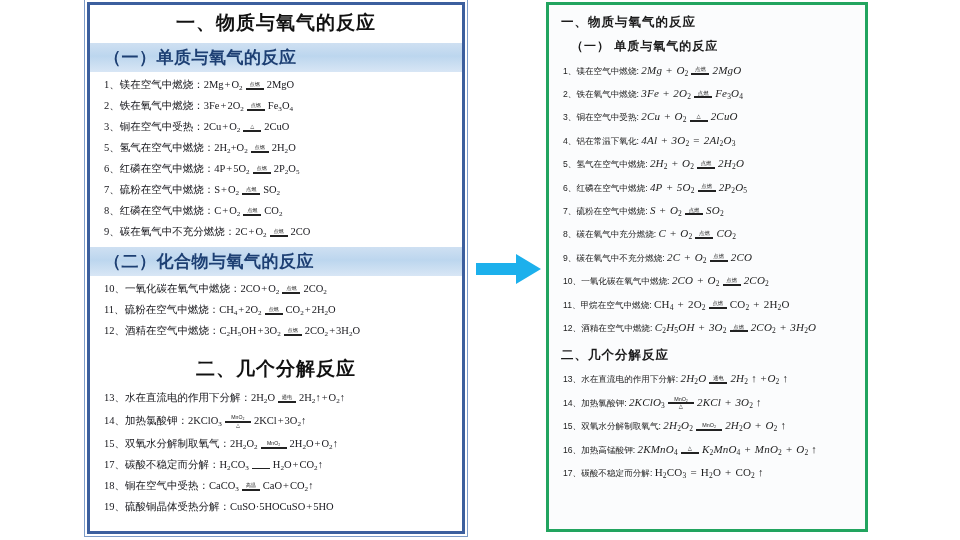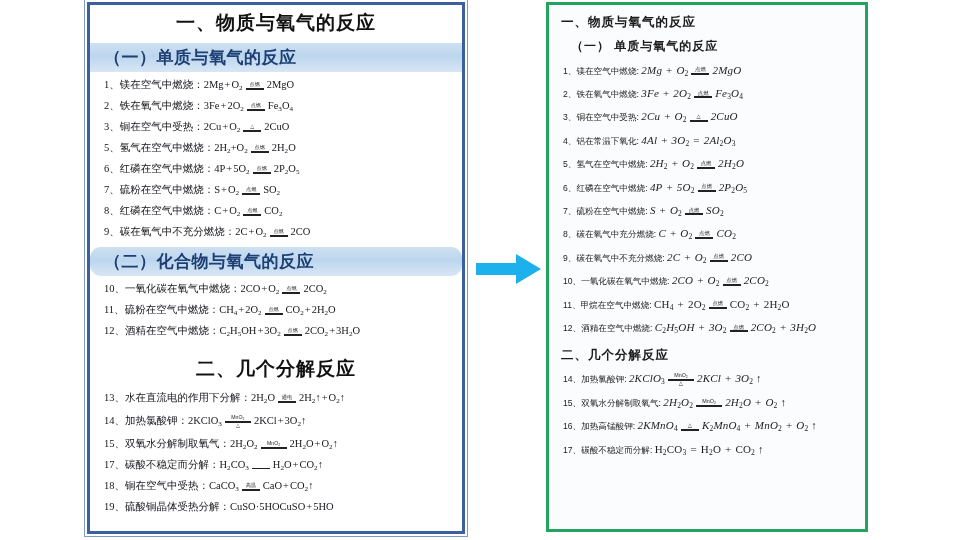--- a/index.html
+++ b/index.html
@@ -159,21 +159,21 @@
       <div class="l-item">
         <span class="lnum">7、</span><span>硫粉在空气中燃烧：</span>S<span class="op">+</span>O<sub>2</sub><span class="cond"><span class="lbl">点燃</span><span class="rule"></span></span>SO<sub>2</sub>
       </div>
       <div class="l-item">
         <span class="lnum">8、</span><span>红磷在空气中燃烧：</span>C<span class="op">+</span>O<sub>2</sub><span class="cond"><span class="lbl">点燃</span><span class="rule"></span></span>CO<sub>2</sub>
       </div>
       <div class="l-item">
         <span class="lnum">9、</span><span>碳在氧气中不充分燃烧：</span>2C<span class="op">+</span>O<sub>2</sub><span class="cond"><span class="lbl">点燃</span><span class="rule"></span></span>2CO
       </div>
 
-      <div class="l-band" style="margin-top:7px;border-radius:11px;">（二）化合物与氧气的反应</div>
+      <div class="l-band" style="margin-top:7px;">（二）化合物与氧气的反应</div>
 
       <div class="l-item">
         <span class="lnum">10、</span><span>一氧化碳在氧气中燃烧：</span>2CO<span class="op">+</span>O<sub>2</sub><span class="cond"><span class="lbl">点燃</span><span class="rule"></span></span>2CO<sub>2</sub>
       </div>
       <div class="l-item">
         <span class="lnum">11、</span><span>硫粉在空气中燃烧：</span>CH<sub>4</sub><span class="op">+</span>2O<sub>2</sub><span class="cond"><span class="lbl">点燃</span><span class="rule"></span></span>CO<sub>2</sub><span class="op">+</span>2H<sub>2</sub>O
       </div>
       <div class="l-item">
         <span class="lnum">12、</span><span>酒精在空气中燃烧：</span>C<sub>2</sub>H<sub>5</sub>OH<span class="op">+</span>3O<sub>2</sub><span class="cond"><span class="lbl">点燃</span><span class="rule"></span></span>2CO<sub>2</sub><span class="op">+</span>3H<sub>2</sub>O
       </div>
@@ -258,20 +258,24 @@
       <span class="eq up">CH<sub>4</sub><span class="op"> + </span>2O<sub>2</sub><span class="cond"><span class="lbl">点燃</span><span class="rule"></span></span>CO<sub>2</sub><span class="op"> + </span>2H<sub>2</sub>O</span>
     </div>
     <div class="r-item">
       <span>12、</span><span>酒精在空气中燃烧:</span>
       <span class="eq">C<sub>2</sub>H<sub>5</sub>OH<span class="op"> + </span>3O<sub>2</sub><span class="cond"><span class="lbl">点燃</span><span class="rule"></span></span>2CO<sub>2</sub><span class="op"> + </span>3H<sub>2</sub>O</span>
     </div>
 
     <div class="r-sect2">二、几个分解反应</div>
 
     <div class="r-item">
+      <span>13、</span><span>水在直流电的作用下分解:</span>
+      <span class="eq">2H<sub>2</sub>O<span class="cond"><span class="lbl">通电</span><span class="rule"></span></span>2H<sub>2</sub> ↑ +O<sub>2</sub> ↑</span>
+    </div>
+    <div class="r-item">
       <span>14、</span><span>加热氯酸钾:</span>
       <span class="eq">2KClO<sub>3</sub><span class="cond wide"><span class="lbl">MnO₂</span><span class="rule"></span><span class="lbl2">△</span></span>2KCl<span class="op"> + </span>3O<sub>2</sub> ↑</span>
     </div>
     <div class="r-item">
       <span>15、</span><span>双氧水分解制取氧气:</span>
       <span class="eq">2H<sub>2</sub>O<sub>2</sub><span class="cond wide"><span class="lbl">MnO₂</span><span class="rule"></span></span>2H<sub>2</sub>O<span class="op"> + </span>O<sub>2</sub> ↑</span>
     </div>
     <div class="r-item">
       <span>16、</span><span>加热高锰酸钾:</span>
       <span class="eq">2KMnO<sub>4</sub><span class="cond"><span class="lbl">△</span><span class="rule"></span></span>K<sub>2</sub>MnO<sub>4</sub><span class="op"> + </span>MnO<sub>2</sub><span class="op"> + </span>O<sub>2</sub> ↑</span>

